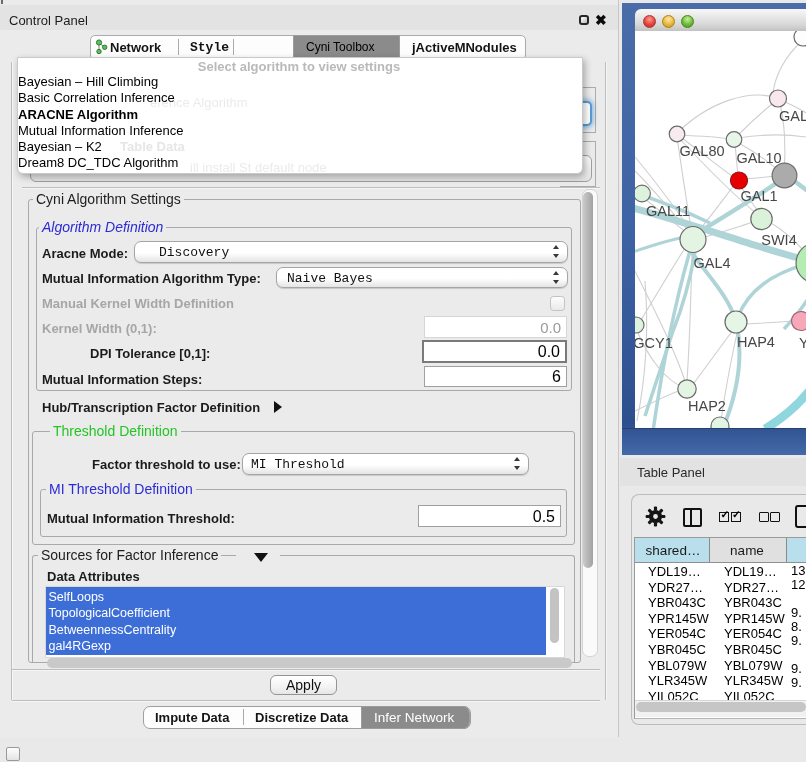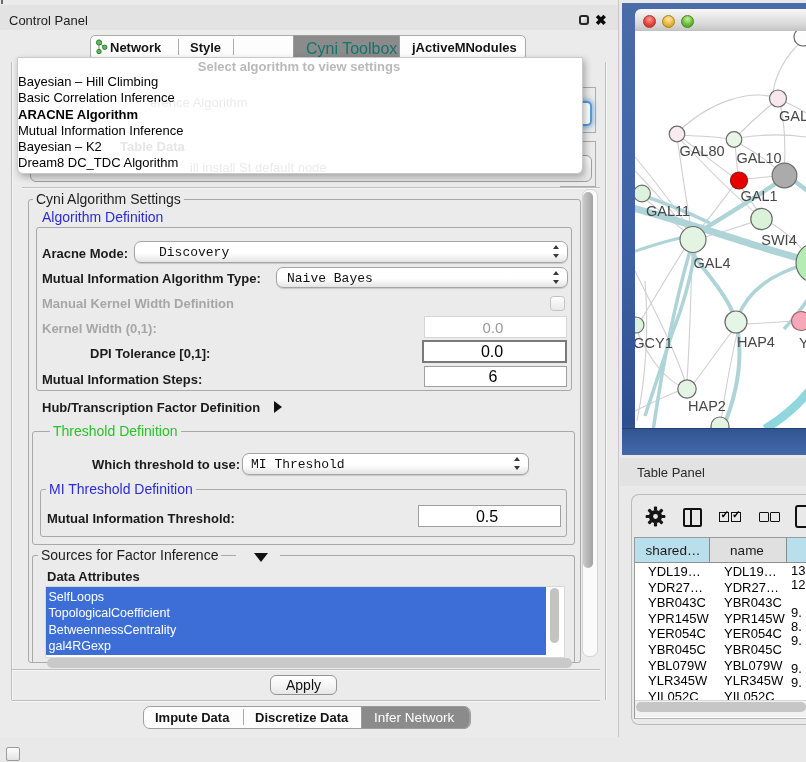--- a/index.html
+++ b/index.html
@@ -9,44 +9,44 @@
   .etchV{border-left:1px solid #bdbdbd;border-right:1px solid #f6f6f6;width:0;}
   .grp{border:1px solid #a9a9a9;border-radius:3px;}
   .grptitle{background:#ebebeb;padding:0 3px;font-size:14px;color:#1d1d1d;line-height:14px;}
   .lbl{font-size:13px;font-weight:bold;color:#1b1b1b;}
   .dis{color:#a6a6a6;}
   .combo{border:1px solid #a5a5a5;border-radius:7px;background:linear-gradient(#ffffff 55%,#f0f0f0 80%,#e4e4e4);box-shadow:0 1px 1px rgba(0,0,0,0.15);}
   .combo .ctext{position:absolute;left:24px;top:2.5px;font-size:13px;color:#111;font-family:Liberation Mono, monospace;}
   .steppers{position:absolute;right:7px;top:2px;width:7px;height:15px;}
   .steppers:before{content:"";position:absolute;left:0;top:1px;border-left:3.5px solid transparent;border-right:3.5px solid transparent;border-bottom:4.5px solid #383838;}
   .steppers:after{content:"";position:absolute;left:0;bottom:1px;border-left:3.5px solid transparent;border-right:3.5px solid transparent;border-top:4.5px solid #383838;}
-  .tfield{background:#fff;font-size:14px;text-align:center;}
+  .tfield{background:#fff;font-size:14px;text-align:right;}
   .tab{font-size:13px;font-weight:bold;color:#141414;}
   .tabsel{background:#8b8b8b;color:#fff;box-shadow:inset 0 0 0 1px rgba(255,255,255,0.15);}
 </style>
 </head>
 <body>
 
 <div class="ab" style="left:0;top:0;width:618px;height:737px;background:#ebebeb;border-right:1px solid #c6c6c6;"></div>
 
 <div class="ab" style="left:0;top:5px;width:618px;height:25px;background:#e3e3e3;"></div>
 <div class="ab" style="left:1px;top:0;width:2px;height:4px;background:#6a6a6a;"></div>
 <div class="ab" style="left:9px;top:12.5px;font-size:13px;color:#1c1c1c;">Control Panel</div>
 
 <div class="ab" style="left:579px;top:15px;width:6px;height:6px;border:2px solid #252525;border-radius:3px;background:linear-gradient(135deg,#fff,#bbb);"></div>
 <div class="ab" style="left:595px;top:12px;font-size:14px;font-weight:bold;color:#0a0a0a;">✖</div>
 
 <div class="ab" style="left:90px;top:35px;width:434px;height:23px;background:#fdfdfd;border:1px solid #ababab;border-radius:5px;"></div>
 <div class="ab tab" style="left:110px;top:40px;">Network</div>
 <div class="ab" style="left:178px;top:39px;width:1px;height:16px;background:#aaaaaa;"></div>
-<div class="ab tab" style="left:190px;top:40px;">Style</div>
+<div class="ab tab" style="left:190px;top:40px;font-family:Liberation Mono, monospace;">Style</div>
 <div class="ab" style="left:233px;top:39px;width:1px;height:16px;background:#aaaaaa;"></div>
 <div class="ab tab" style="left:245px;top:40px;margin-top:38px;">Select</div>
 <div class="ab tabsel" style="left:293px;top:35px;width:107px;height:25px;"></div>
-<div class="ab" style="left:306px;top:40px;color:#0f766e;z-index:2;font-size:16px;">Cyni Toolbox</div>
+<div class="ab" style="left:306px;top:40px;color:#000000;z-index:2;font-size:12px;">Cyni Toolbox</div>
 <div class="ab tab" style="left:412px;top:40px;">jActiveMNodules</div>
 
 <svg class="ab" style="left:95px;top:39px;" width="13" height="16" viewBox="0 0 13 16">
   <line x1="4" y1="4" x2="9.5" y2="8" stroke="#888" stroke-width="1"></line>
   <line x1="4" y1="4" x2="4" y2="12" stroke="#888" stroke-width="1"></line>
   <circle cx="4" cy="3.5" r="2.6" fill="#5cbe5c" stroke="#2e7d2e" stroke-width="1"></circle>
   <circle cx="9.7" cy="8.3" r="2.2" fill="#5cbe5c" stroke="#2e7d2e" stroke-width="1"></circle>
   <circle cx="4" cy="12.5" r="2.2" fill="#5cbe5c" stroke="#2e7d2e" stroke-width="1"></circle>
 </svg>
 
@@ -57,21 +57,21 @@
 <div class="ab" style="left:570px;top:101px;width:18px;height:21px;border-radius:5px;border:2px solid #569ad6;box-shadow:0 0 4px 2px rgba(86,154,214,0.55);background:#fff;"></div>
 <div class="ab" style="left:560px;top:141px;width:35px;height:44px;border:1px solid #ababab;border-left:none;background:#ebebeb;"></div>
 <div class="ab" style="left:30px;top:155px;width:560px;height:25px;border:1px solid #9f9f9f;border-radius:6px;background:linear-gradient(#fdfdfd,#e2e2e2);"></div>
 
 <div class="ab etchH" style="left:22px;top:187px;width:578px;"></div>
 
 <div class="ab grp" style="left:28px;top:199px;width:551px;height:462px;"></div>
 <div class="ab grptitle" style="left:33px;top:192px;">Cyni Algorithm Settings</div>
 
 <div class="ab grp" style="left:36px;top:227px;width:534px;height:162px;"></div>
-<div class="ab grptitle" style="left:39px;top:210px;color:#2b2bd6;">Algorithm Definition</div>
+<div class="ab grptitle" style="left:39px;top:220px;color:#2b2bd6;font-style:italic;">Algorithm Definition</div>
 
 <div class="ab lbl" style="left:42px;top:246px;">Aracne Mode:</div>
 <div class="ab combo" style="left:134px;top:241px;width:432px;height:20px;">
     <span class="ctext">Discovery</span>
     <span class="steppers"></span>
   </div>
 <div class="ab lbl" style="left:42px;top:271px;">Mutual Information Algorithm Type:</div>
 <div class="ab combo" style="left:276px;top:267px;width:290px;height:19px;">
     <span class="ctext" style="left:10px;">Naive Bayes</span>
     <span class="steppers"></span>
@@ -83,21 +83,21 @@
 <div class="ab lbl" style="left:42px;top:346px;padding-left:48px;">DPI Tolerance [0,1]:</div>
 <div class="ab tfield" style="left:422px;top:340px;width:136px;height:18px;border:2px solid #7a7a7a;color:#000;font-size:16px;padding:1px 5px 0 0;">0.0</div>
 <div class="ab lbl" style="left:42px;top:372px;">Mutual Information Steps:</div>
 <div class="ab tfield" style="left:424px;top:366px;width:136px;height:18px;border:1px solid #a0a0a0;color:#000;font-size:16px;padding:1px 5px 0 0;">6</div>
 
 <div class="ab" style="left:42px;top:400px;font-size:13px;font-weight:bold;color:#1b1b1b;">Hub/Transcription Factor Definition</div>
 <div class="ab" style="left:274px;top:401px;width:0;height:0;border-top:6px solid transparent;border-bottom:6px solid transparent;border-left:8px solid #111;"></div>
 
 <div class="ab grp" style="left:32px;top:431px;width:541px;height:112px;"></div>
 <div class="ab grptitle" style="left:50px;top:424px;color:#25c425;">Threshold Definition</div>
-<div class="ab lbl" style="left:92px;top:457px;">Which threshold to use:</div>
+<div class="ab lbl" style="left:92px;top:457px;">Factor threshold to use:</div>
 <div class="ab combo" style="left:242px;top:453px;width:285px;height:20px;">
     <span class="ctext" style="left:8px;">MI Threshold</span>
     <span class="steppers"></span>
   </div>
 
 <div class="ab grp" style="left:40px;top:489px;width:525px;height:46px;"></div>
 <div class="ab grptitle" style="left:46px;top:482px;color:#2b2bd6;">MI Threshold Definition</div>
 <div class="ab lbl" style="left:47px;top:511px;">Mutual Information Threshold:</div>
 <div class="ab tfield" style="left:418px;top:505px;width:136px;height:18px;border:1px solid #a0a0a0;color:#000;font-size:16px;padding:2px 5px 0 0;">0.5</div>
 

